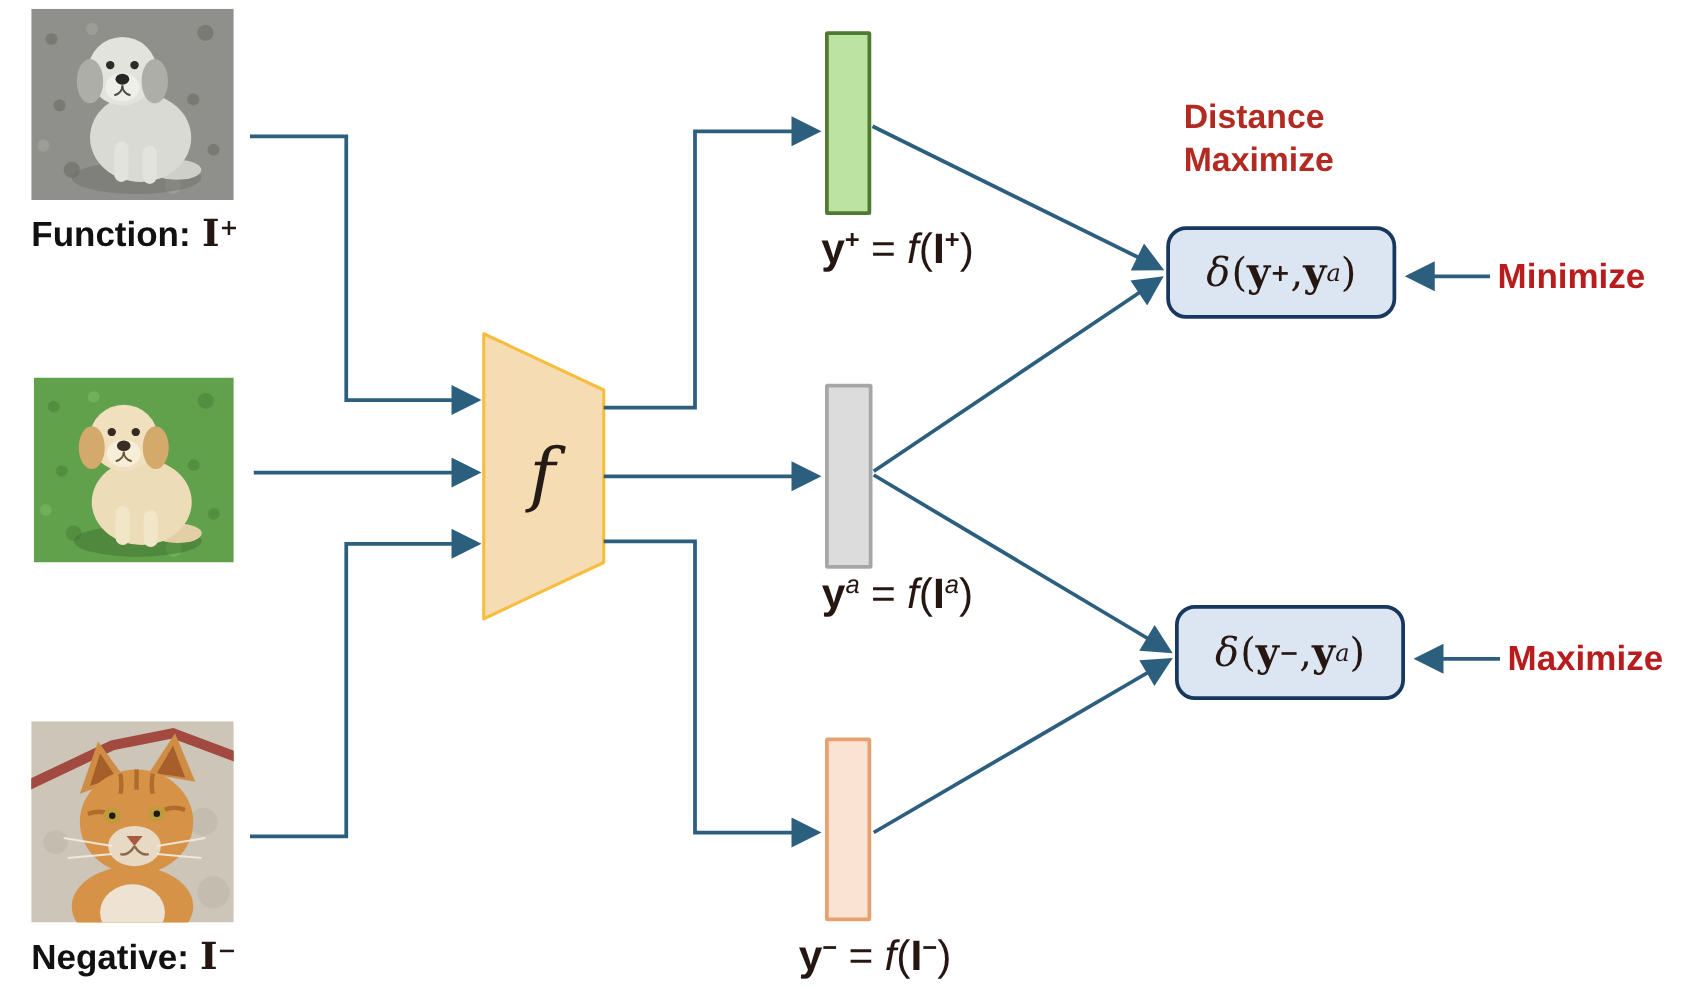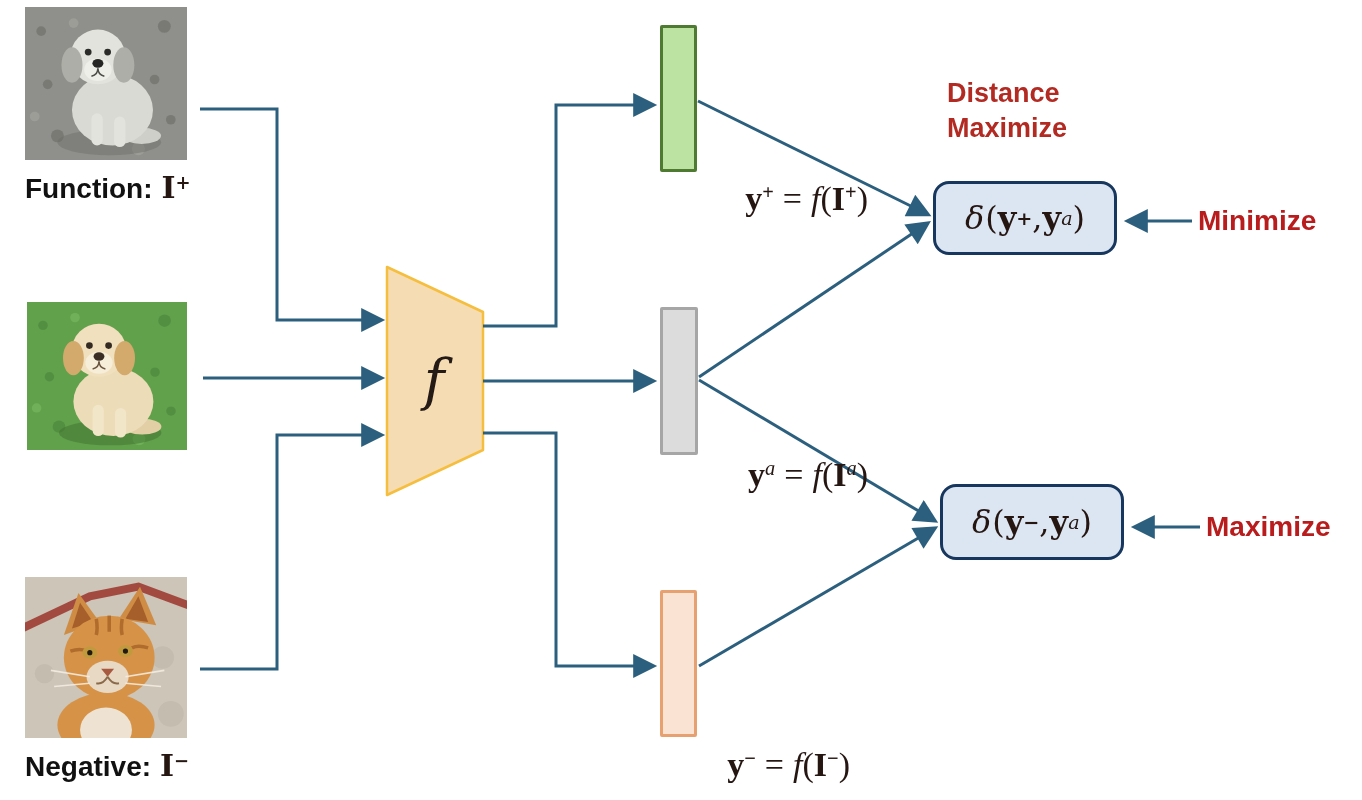--- a/index.html
+++ b/index.html
@@ -27,22 +27,22 @@
   .io-math sup{font-size:0.60em;vertical-align:0.50em;font-weight:700;}
 
   
   .bar{position:absolute;border-radius:2px;box-sizing:border-box;}
   .bar.pos{background:var(--embedding-positive-fill,#BCE3A2);border:3px solid var(--embedding-positive-border,#4E7B31);}
   .bar.anc{background:var(--embedding-anchor-fill,#DCDCDC);border:3px solid var(--embedding-anchor-border,#A6A6A6);}
   .bar.neg{background:var(--embedding-negative-fill,#FAE3D3);border:3px solid var(--embedding-negative-border,#E7A171);}
 
   
   .formula{
-    position:absolute;white-space:nowrap;text-align:right;width:300px;
-    font-family:Liberation Serif, serif;font-size:34px;color:var(--math-text,#261612);
+    position:absolute;white-space:nowrap;text-align:center;width:300px;
+    font-family:Liberation Sans, sans-serif;font-size:34px;color:var(--math-text,#261612);
   }
   .formula sup{font-size:0.60em;vertical-align:0.55em;}
   .fy{font-weight:700;}
   .ff{font-style:italic;}
   .eq{margin:0 9px;}
   .sup-it{font-style:italic;}
 
   
   .encoder-f{
     position:absolute;left:385px;top:340px;width:98px;text-align:center;

